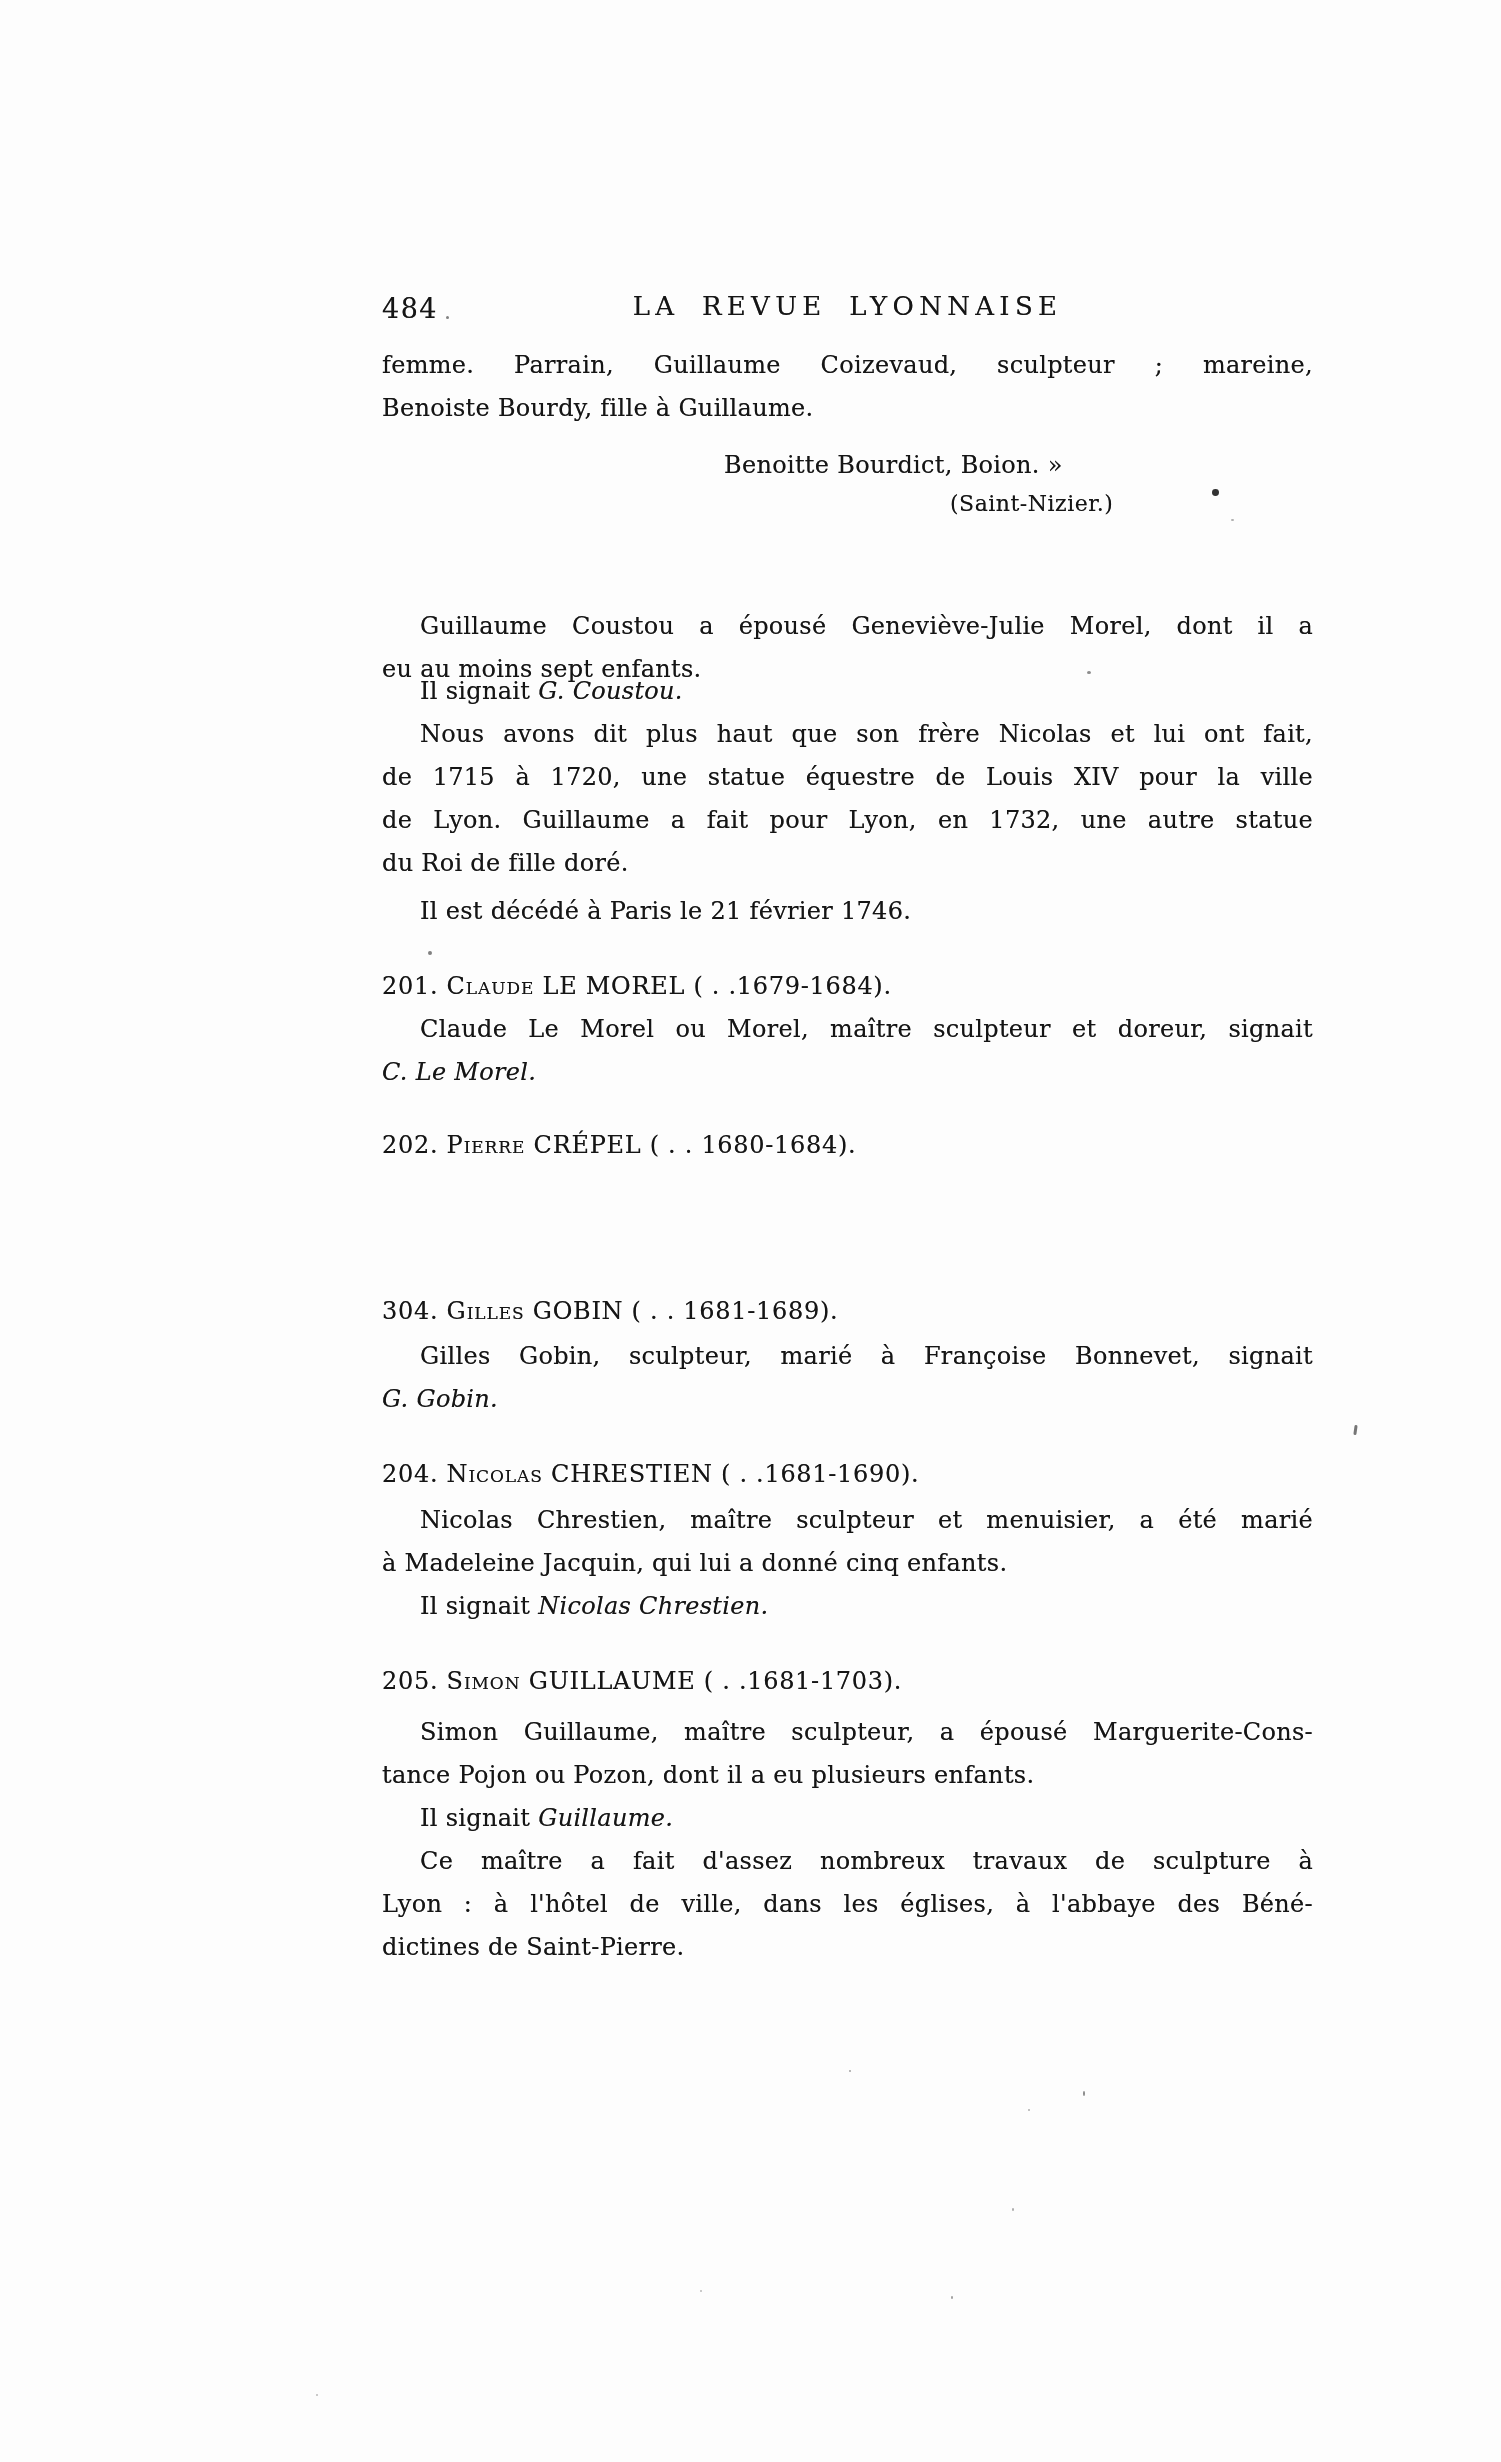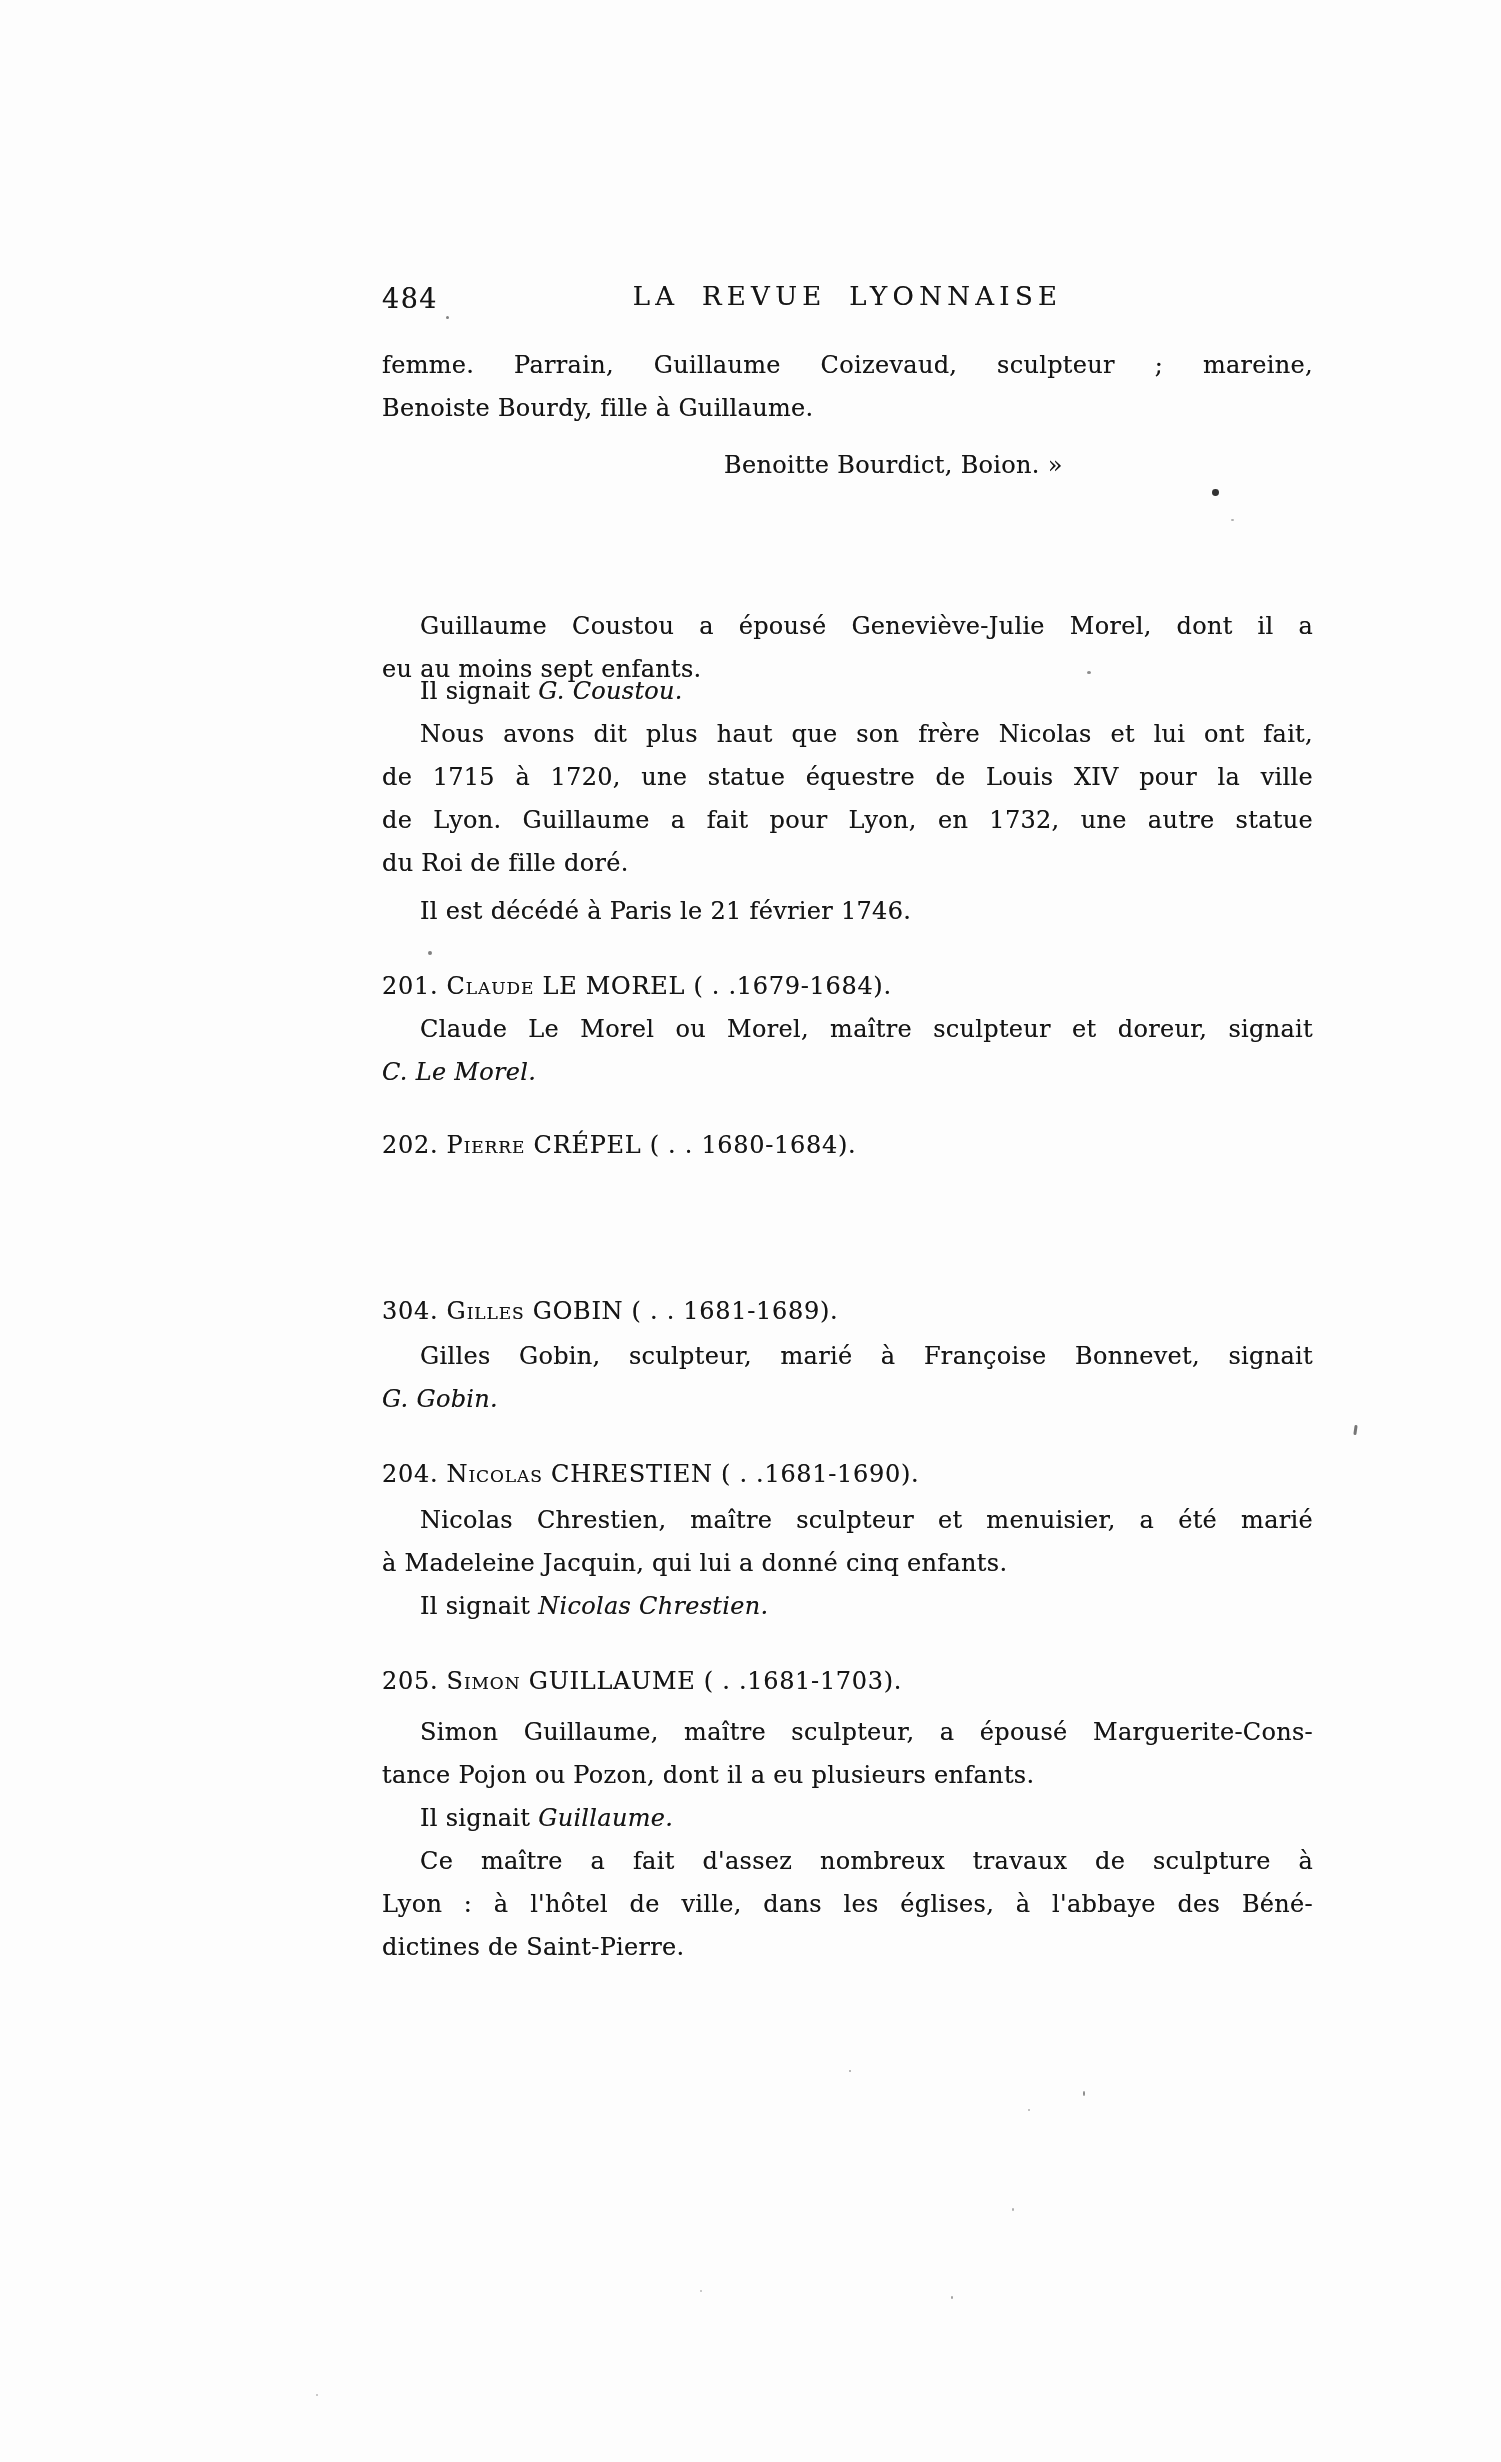--- a/index.html
+++ b/index.html
@@ -7,21 +7,21 @@
   body{ background:#e9e9e9; }
   .page{
     position:relative; width:1502px; height:2462px;
     background:var(--paper); overflow:hidden;
     font-family:"DejaVu Serif","Liberation Serif",serif;
     color:var(--ink);
   }
   .page *{ text-shadow:0 0 0.5px rgba(10,10,10,.55); }
 
   
-  .pagehead{ position:absolute; left:382px; top:281px; width:931px; height:39px; }
+  .pagehead{ position:absolute; left:382px; top:291px; width:931px; height:39px; }
   .pageno{ position:absolute; left:0; top:1.5px; font-size:27px; letter-spacing:1.5px; }
   .runtitle{ position:absolute; left:0; right:0; top:0; text-align:center;
              font-size:26px; letter-spacing:5.3px; word-spacing:9px; }
 
   
   .textcol{ position:absolute; left:382px; top:0; width:931px; height:2462px; }
   .block{ position:absolute; left:0; width:100%; }
   .line{ font-size:24px; line-height:43px; letter-spacing:0.3px; }
   .line.j{ text-align:justify; text-align-last:justify; }
   .line.small{ font-size:22px; line-height:33px; letter-spacing:0.5px; }
@@ -48,20 +48,21 @@
     <span class="runtitle">LA REVUE LYONNAISE</span>
   </header>
 
   <main class="textcol" id="blocks">
       <div class="block bk0">
         <div class="line j"><span>femme. Parrain, Guillaume Coizevaud, sculpteur ; mareine,</span></div>
         <div class="line"><span>Benoiste Bourdy, fille à Guillaume.</span></div>
       </div>
       <div class="block bk1">
         <div class="line" style="padding-left: 342px;"><span>Benoitte Bourdict, Boion. »</span></div>
+        <div class="line small" style="padding-left: 568px;"><span>(Saint-Nizier.)</span></div>
       </div>
       <div class="block bk2">
         <div class="line j" style="padding-left: 38px;"><span>Guillaume Coustou a épousé Geneviève-Julie Morel, dont il a</span></div>
         <div class="line"><span>eu au moins sept enfants.</span></div>
       </div>
       <div class="block bk3">
         <div class="line" style="padding-left: 38px;"><span>Il signait </span><span class="it">G. Coustou.</span></div>
       </div>
       <div class="block bk4">
         <div class="line j" style="padding-left: 38px;"><span>Nous avons dit plus haut que son frère Nicolas et lui ont fait,</span></div>

